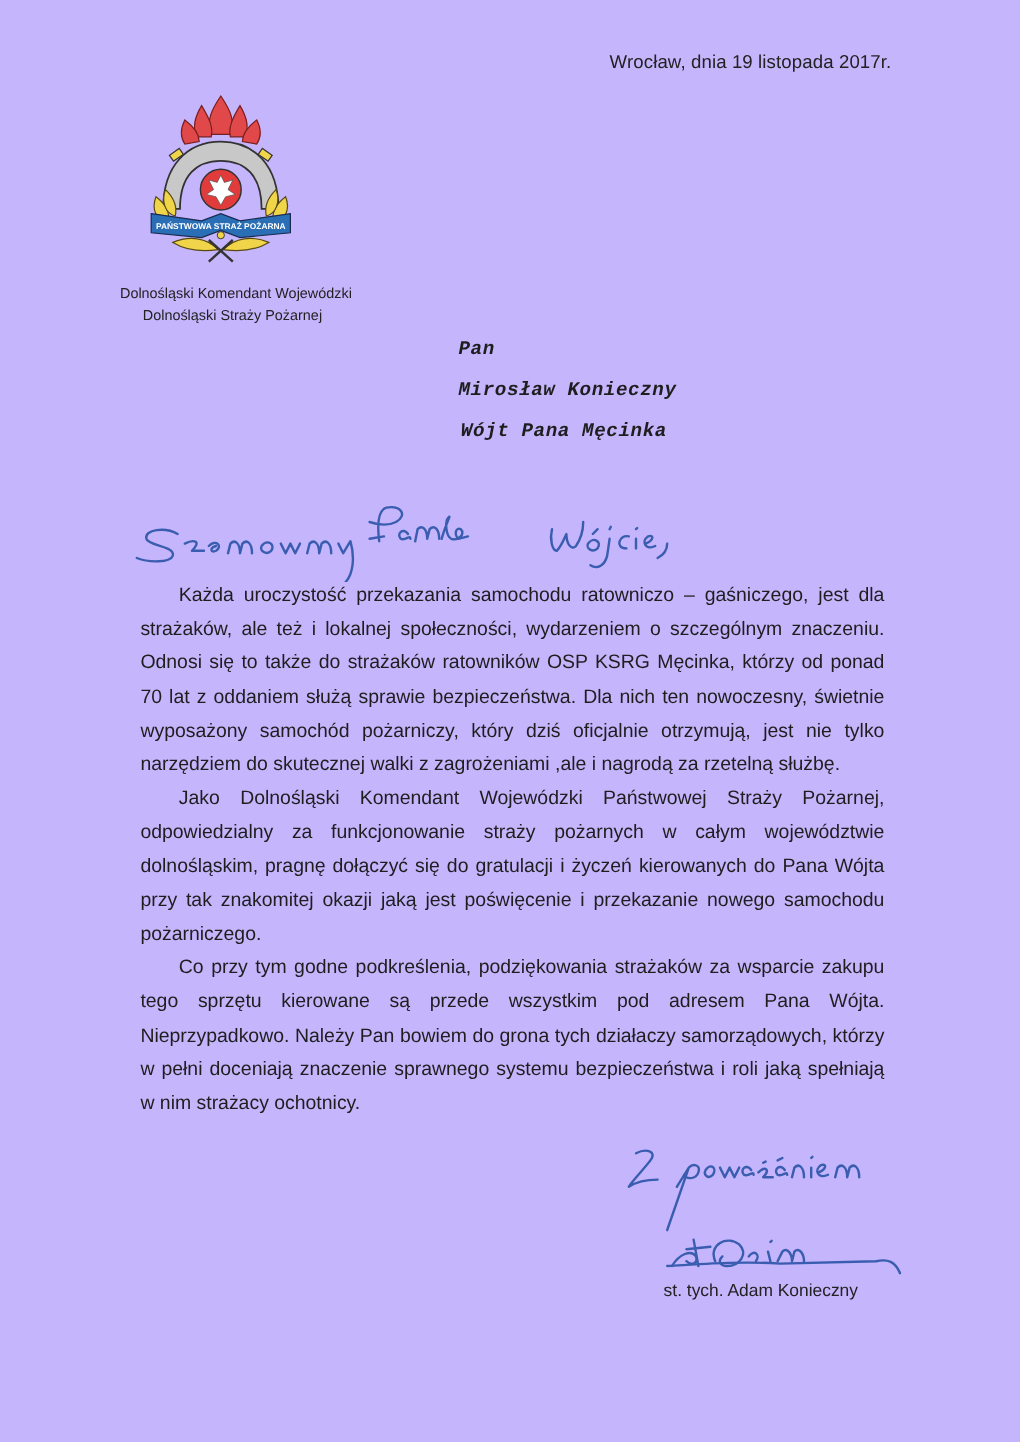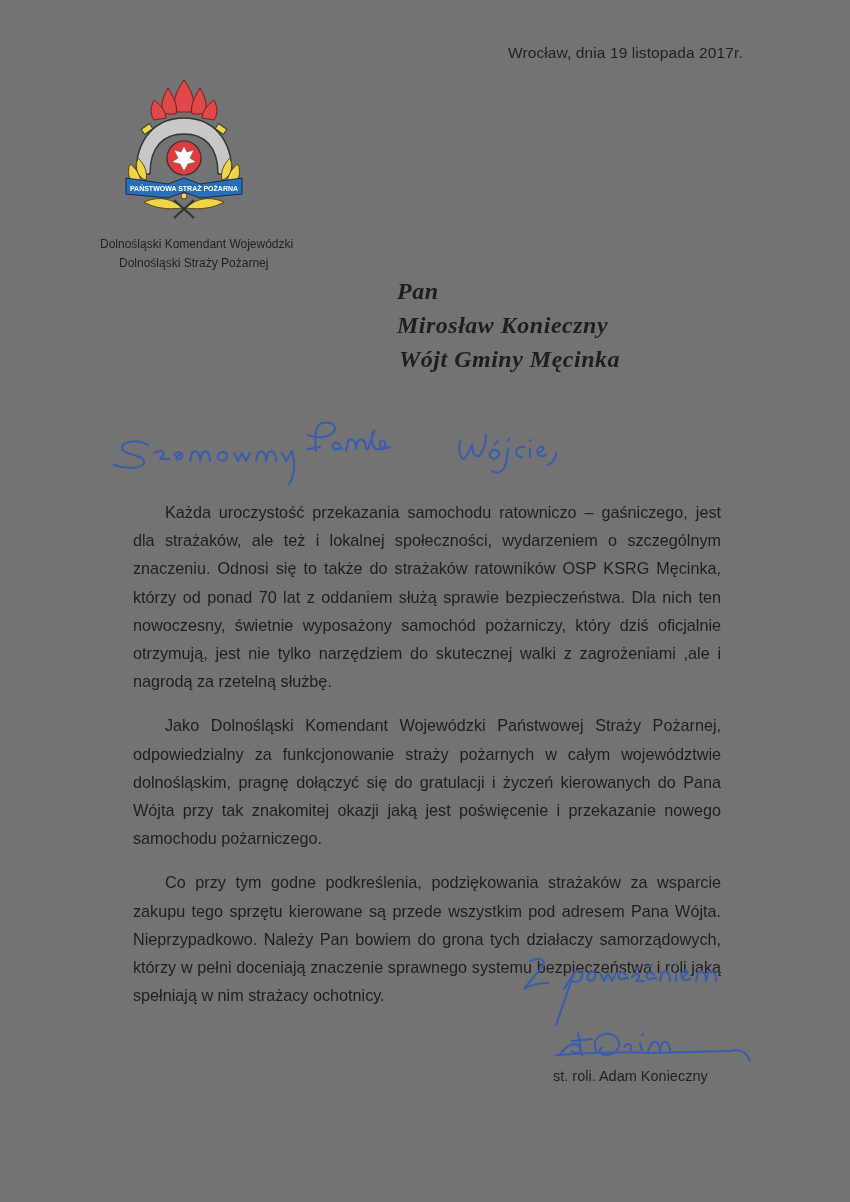--- a/index.html
+++ b/index.html
@@ -1,28 +1,28 @@
 <!DOCTYPE html>
 <html><head>
 <meta charset="utf-8">
 <style>
   html, body { margin: 0; padding: 0; background: #ffffff; }
   body { width: 850px; height: 1202px; position: relative; overflow: hidden;
          font-family: "Liberation Sans", "DejaVu Sans", sans-serif; color: #1a1a1a; }
-  .page { position: absolute; left: 0; top: 0; width: 850px; height: 1202px; background: #737373; }
+  .page { position: absolute; left: 0; top: 0; width: 850px; height: 1202px; background: #c4b5fd; }
   .date { position: absolute; left: 508px; top: 44px; font-size: 15.5px; color: #222; letter-spacing: 0.1px; }
   .logo { position: absolute; left: 124px; top: 78px; width: 120px; height: 142px; }
   .sender { position: absolute; left: 100px; top: 235px; font-size: 12px; font-weight: normal; color: #222; line-height: 19px; }
   .sender .l2 { padding-left: 19px; }
-  .recipient { position: absolute; left: 397px; top: 274px; font-family: Liberation Serif, serif;
-               font-style: italic; font-weight: bold; font-size: 24px; line-height: 34px; color: #1e1e1e; letter-spacing: 0.5px; }
+  .recipient { position: absolute; left: 382px; top: 274px; font-family: Liberation Mono, monospace;
+               font-style: italic; font-weight: bold; font-size: 16px; line-height: 34px; color: #1e1e1e; letter-spacing: 0.5px; }
   .recipient div:nth-child(3) { padding-left: 2px; }
   .salutation { position: absolute; left: 110px; top: 405px; width: 480px; height: 80px; }
   .body { position: absolute; left: 117px; top: 482px; width: 620px; font-size: 16.2px; line-height: 28.2px; color: #1e1e1e; text-align: justify; }
-  .body p { margin: 16px; text-indent: 32px; }
+  .body p { margin: 0; text-indent: 32px; }
   .closing { position: absolute; left: 520px; top: 955px; width: 260px; height: 110px; }
   .signer { position: absolute; left: 553px; top: 1068px; font-size: 14.5px; color: #222; }
 </style>
 </head>
 <body>
 
 <div class="page">
 
   <div class="date">Wrocław, dnia 19 listopada 2017r.</div>
 
@@ -61,21 +61,21 @@
   </svg>
 
   <div class="sender">
     <div>Dolnośląski Komendant Wojewódzki</div>
     <div class="l2">Dolnośląski Straży Pożarnej</div>
   </div>
 
   <div class="recipient">
     <div>Pan</div>
     <div>Mirosław Konieczny</div>
-    <div>Wójt Gminy Męcinka</div>
+    <div>Wójt Pana Męcinka</div>
   </div>
 
   <svg class="salutation" viewBox="0 0 480 80">
     <title>Szanowny Panie Wójcie,</title>
     <g fill="none" stroke="#3a5db0" stroke-width="2" stroke-linecap="round" stroke-linejoin="round">
 
       <path d="M38 40 C28 34 10 36 12 44 C14 50 36 50 34 58 C32 64 14 64 4 60"></path>
       <path d="M44 48 C52 44 58 46 50 54 L60 54"></path>
       <path d="M64 50 C70 44 76 50 70 54 C66 56 64 52 70 50"></path>
       <path d="M80 56 L82 48 C86 44 90 48 90 56 L92 48 C96 44 100 48 100 56"></path>
@@ -124,15 +124,15 @@
       <path d="M176 26 L178 18 C182 14 186 18 186 26 L188 18 C192 14 196 18 196 26"></path>
 
       <path d="M36 100 C70 98 100 96 130 98 L210 96 C220 94 226 96 230 106"></path>
       <path d="M40 100 C46 90 56 86 60 92 C62 98 56 100 52 96 M58 78 L62 100 M52 86 L72 84"></path>
       <path d="M76 96 C70 82 86 74 96 82 C104 90 96 100 86 100 C80 100 78 96 82 92"></path>
       <path d="M104 92 C108 86 114 90 110 96 M120 88 L122 96 M122 80 L123 79"></path>
       <path d="M128 96 L132 88 C136 84 140 90 140 96 L142 88 C146 84 150 90 150 96"></path>
     </g>
   </svg>
 
-  <div class="signer">st. roli. Adam Konieczny</div>
+  <div class="signer">st. tych. Adam Konieczny</div>
 
 </div>
 
 </body></html>

